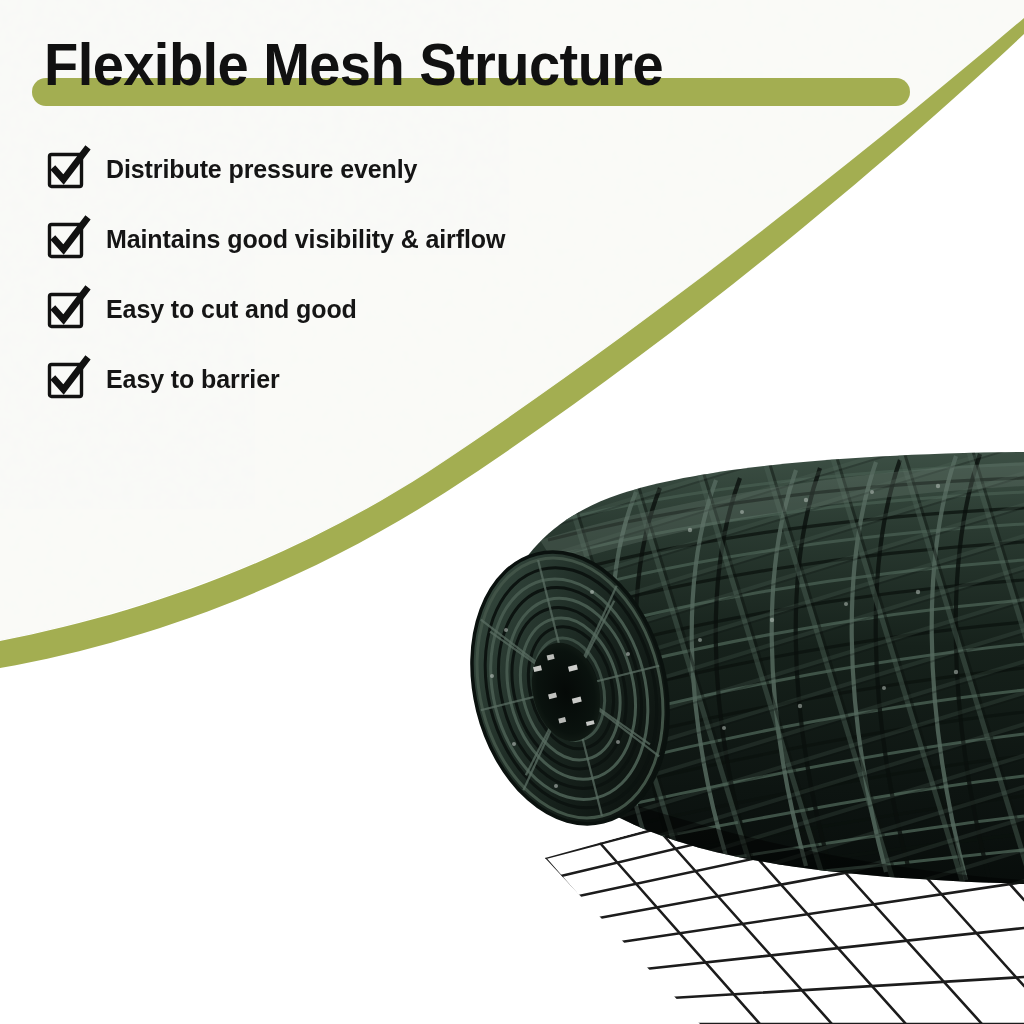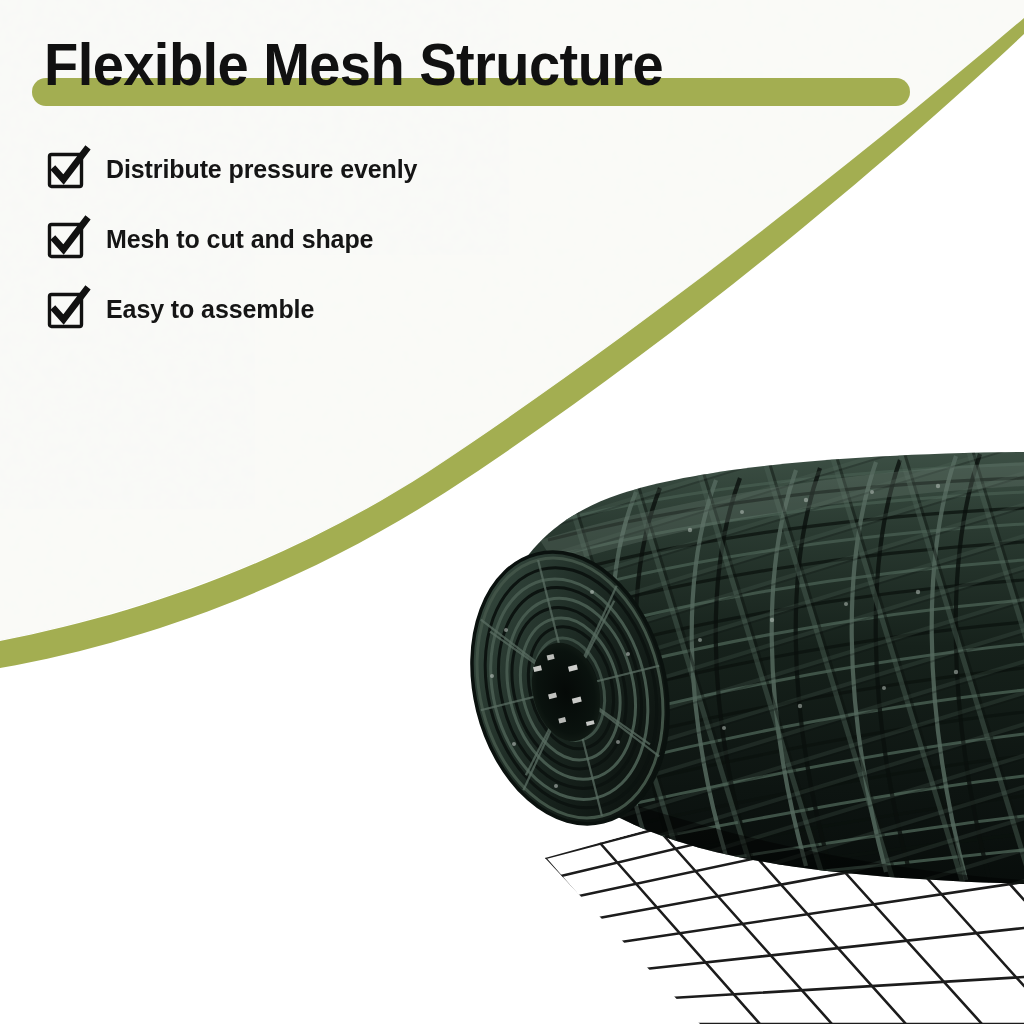--- a/index.html
+++ b/index.html
@@ -158,30 +158,39 @@
       </span>
       <span class="feature-label">Distribute pressure evenly</span>
     </li>
     <li class="feature-item">
       <span class="check-icon">
         <svg viewBox="0 0 44 44">
           <rect x="3.5" y="7.5" width="32" height="32" rx="2" ry="2" fill="none" stroke="#111111" stroke-width="3.4"></rect>
           <path d="M 9 23 L 17.5 32.5 L 40 3" fill="none" stroke="#111111" stroke-width="6.6" stroke-linecap="square" stroke-linejoin="miter"></path>
         </svg>
       </span>
-      <span class="feature-label">Mesh to cut and shape</span>
+      <span class="feature-label">Maintains good visibility &amp; airflow</span>
     </li>
     <li class="feature-item">
       <span class="check-icon">
         <svg viewBox="0 0 44 44">
           <rect x="3.5" y="7.5" width="32" height="32" rx="2" ry="2" fill="none" stroke="#111111" stroke-width="3.4"></rect>
           <path d="M 9 23 L 17.5 32.5 L 40 3" fill="none" stroke="#111111" stroke-width="6.6" stroke-linecap="square" stroke-linejoin="miter"></path>
         </svg>
       </span>
-      <span class="feature-label">Easy to assemble</span>
+      <span class="feature-label">Easy to cut and good</span>
+    </li>
+    <li class="feature-item">
+      <span class="check-icon">
+        <svg viewBox="0 0 44 44">
+          <rect x="3.5" y="7.5" width="32" height="32" rx="2" ry="2" fill="none" stroke="#111111" stroke-width="3.4"></rect>
+          <path d="M 9 23 L 17.5 32.5 L 40 3" fill="none" stroke="#111111" stroke-width="6.6" stroke-linecap="square" stroke-linejoin="miter"></path>
+        </svg>
+      </span>
+      <span class="feature-label">Easy to barrier</span>
     </li>
   </ul>
 
   <svg id="product-svg" viewBox="0 0 1024 1024">
     <defs>
 
       <linearGradient id="rollShade" x1="0" y1="0" x2="0" y2="1">
         <stop offset="0%" stop-color="#3c4f44"></stop>
         <stop offset="18%" stop-color="#2a3a31"></stop>
         <stop offset="45%" stop-color="#16211b"></stop>

